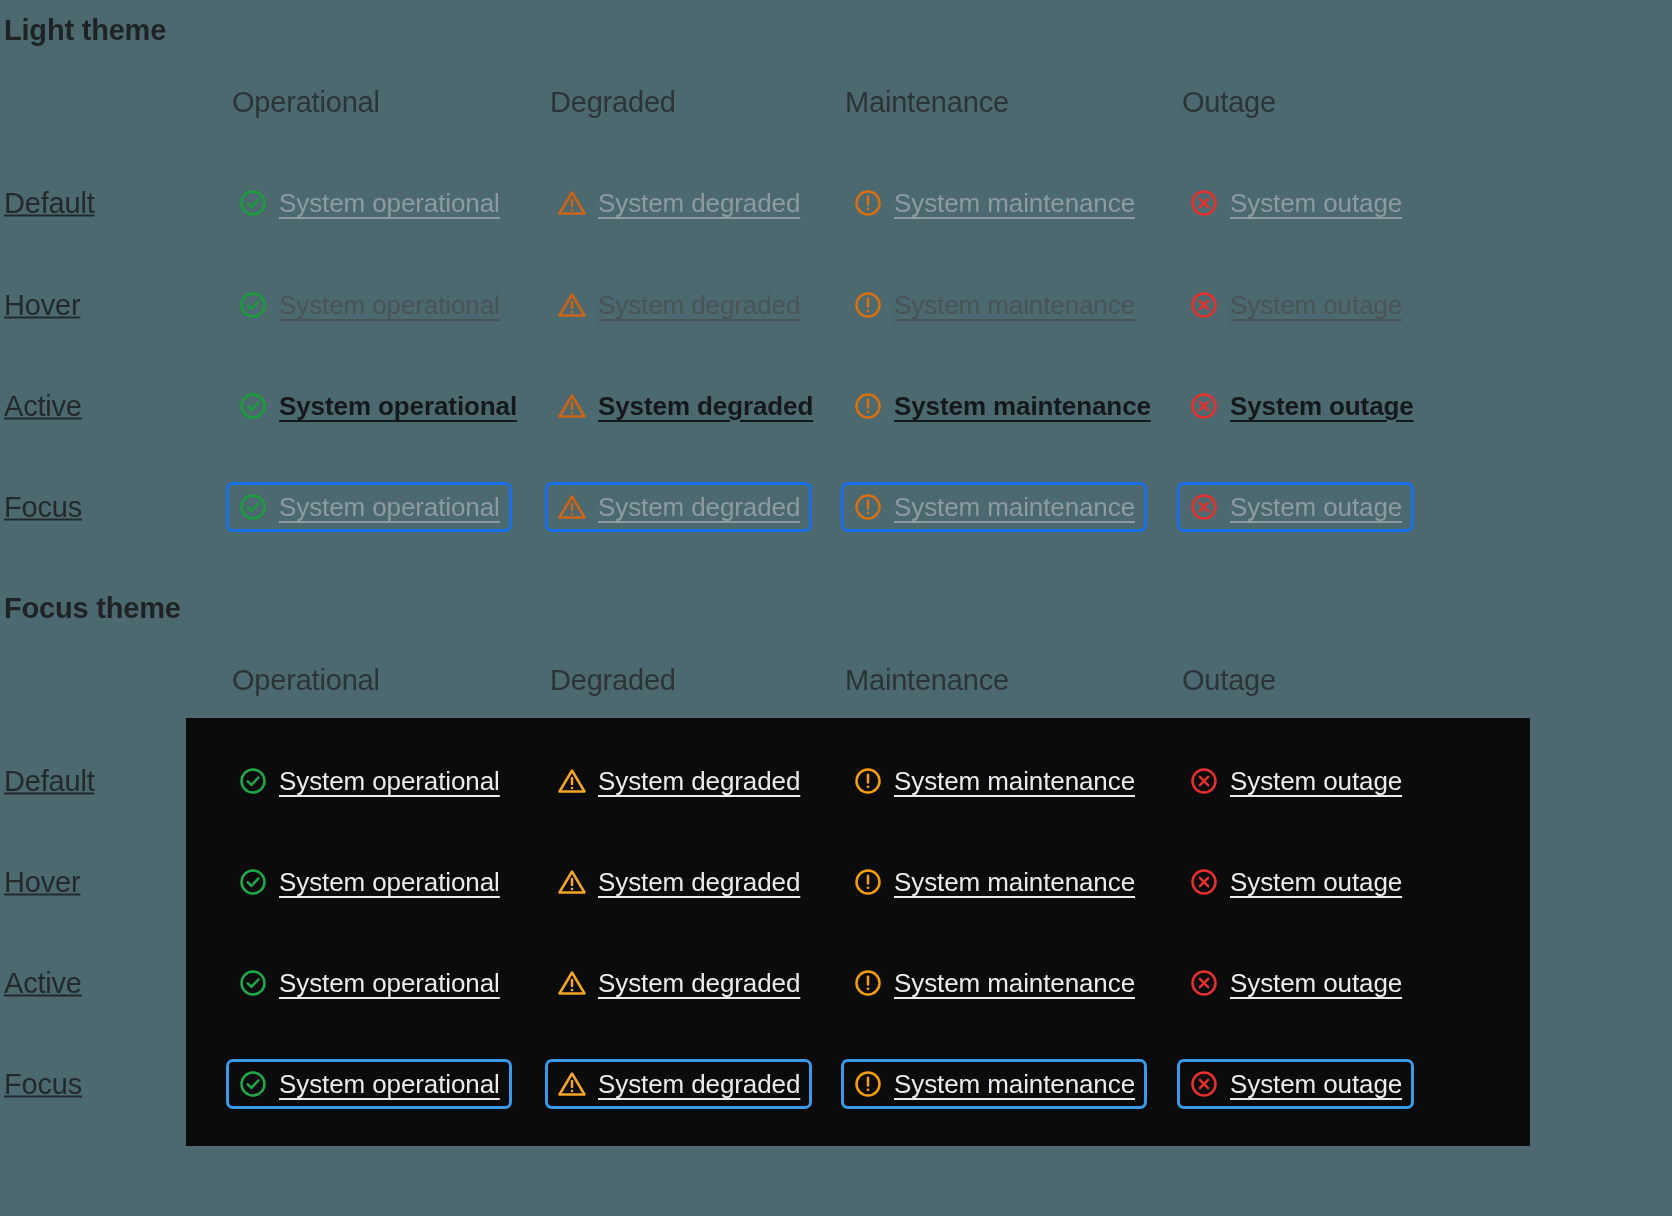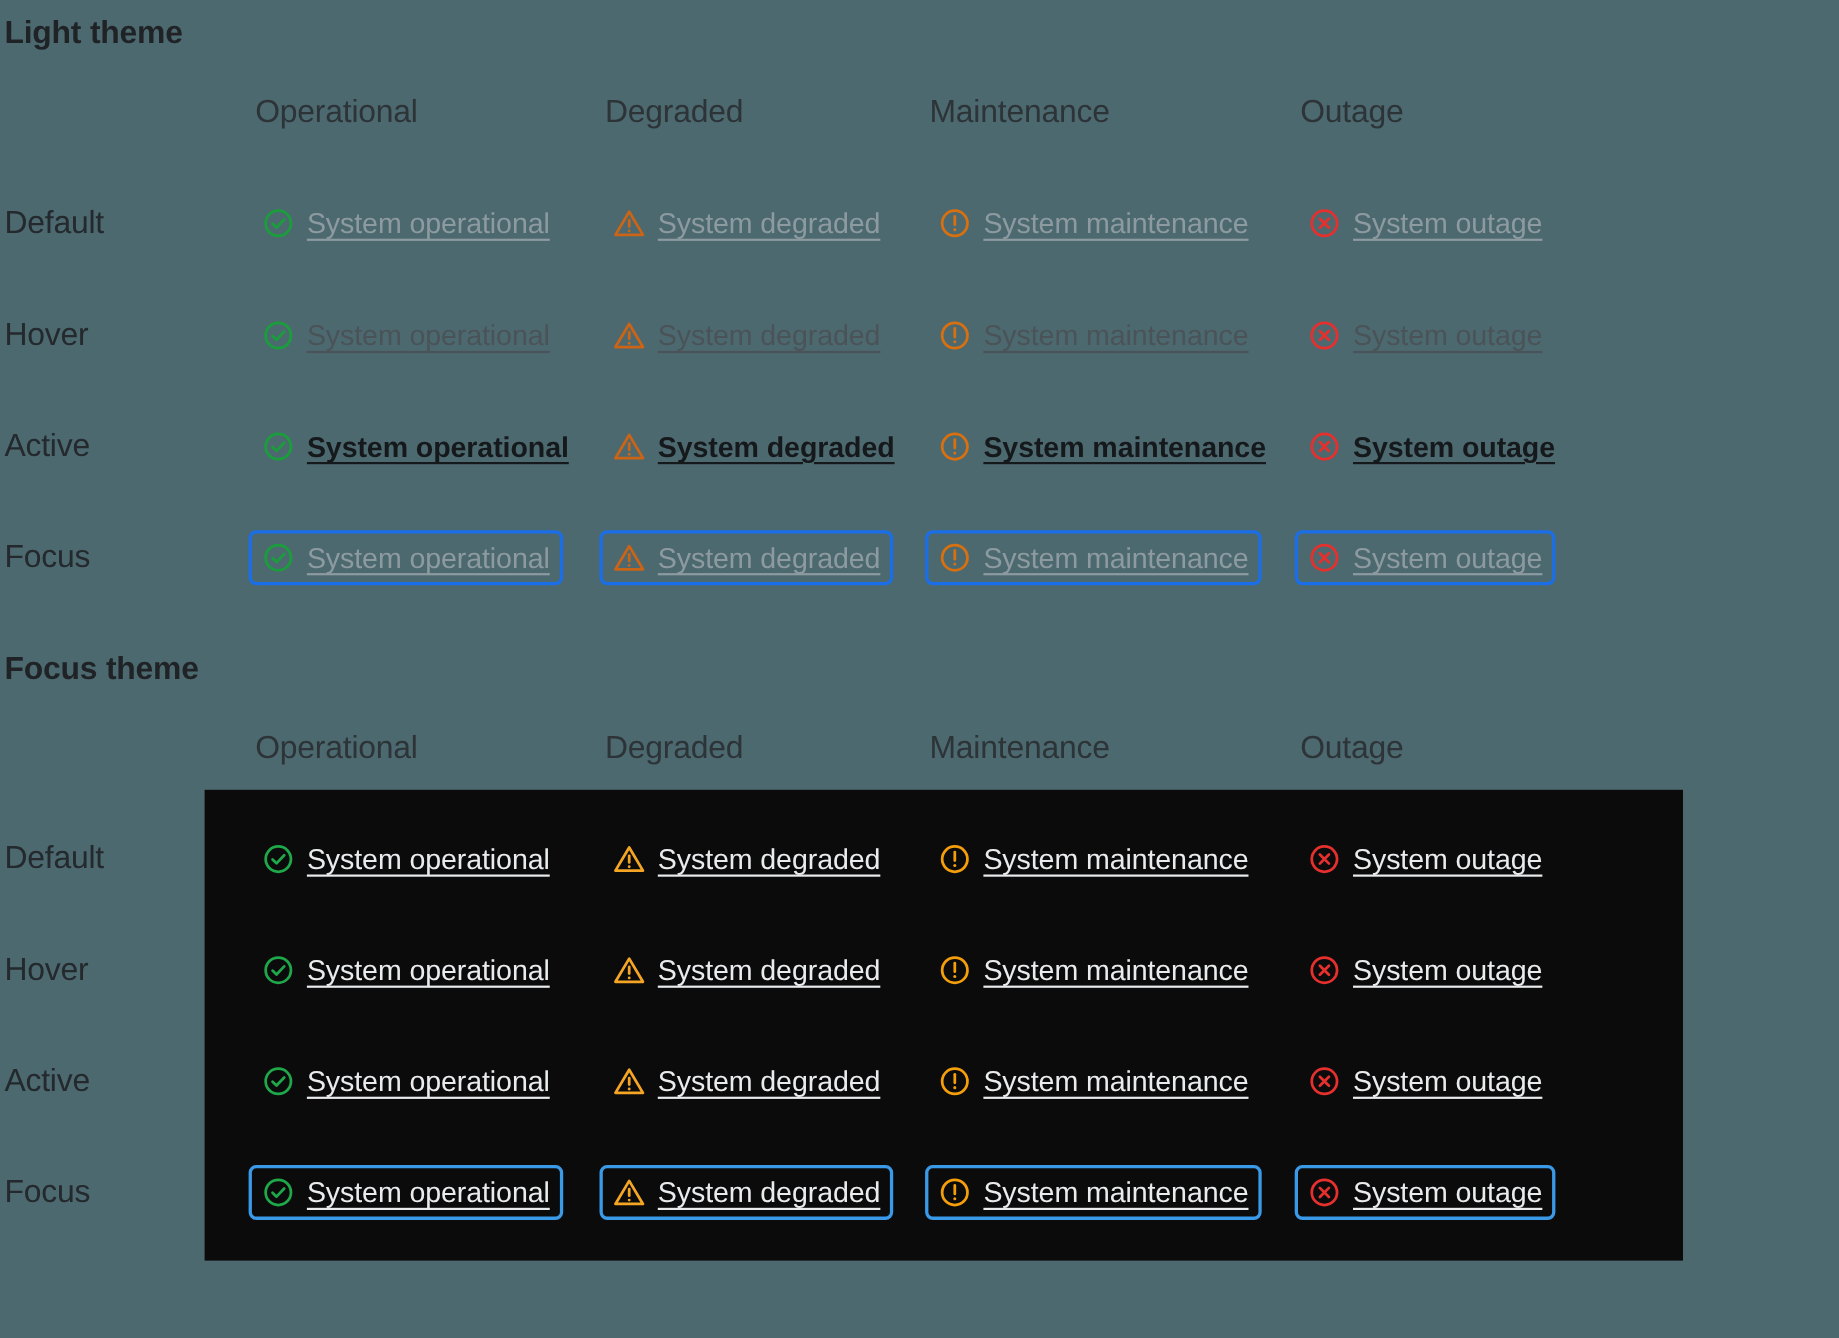--- a/index.html
+++ b/index.html
@@ -38,20 +38,21 @@
 
   
   .row-label{
     position:absolute;
     left:4px;
     font-size:29px;
     color:#23292c;
     white-space:nowrap;
     letter-spacing:-0.2px;
     transform:translateY(-50%);
+    text-decoration:underline;
   }
 
   
   .dark-panel{
     position:absolute;
     left:186px;top:718px;
     width:1344px;height:428px;
     background:#0b0b0c;
   }
 

